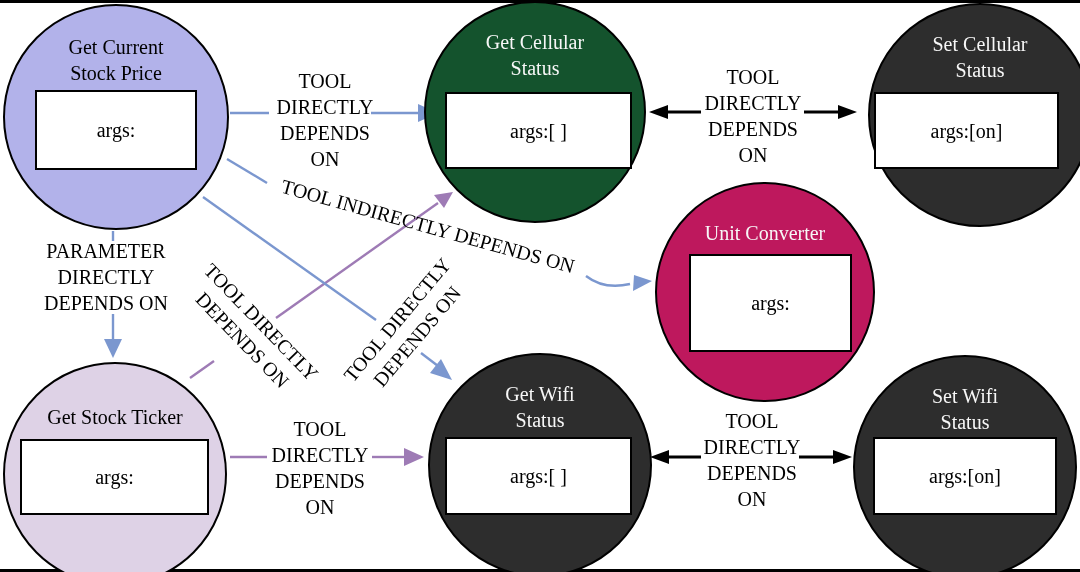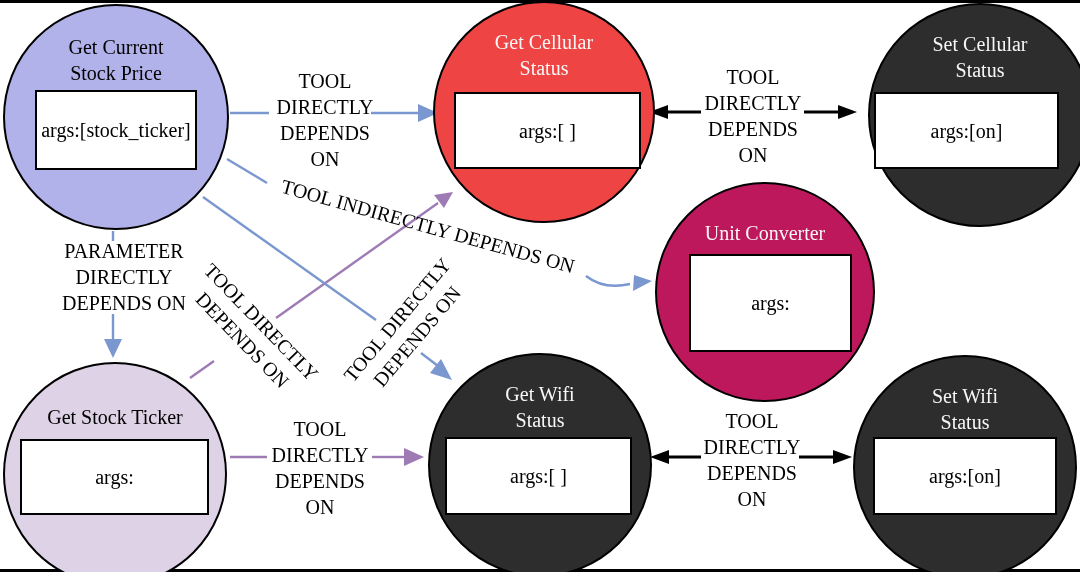--- a/index.html
+++ b/index.html
@@ -76,25 +76,24 @@
     <polygon points="650,457 669,450 669,464" fill="#000000"></polygon>
     <line class="edge black" x1="799" y1="457" x2="833" y2="457" stroke="#000000"></line>
     <polygon points="852,457 833,450 833,464" fill="#000000"></polygon>
   </svg>
 
   <div class="node" style="left: 3px; top: 4px; width: 226px; height: 226px; background-color: rgb(178, 178, 234);">
     <div class="node-title" style="top:28px;">Get Current
 Stock Price</div>
     <div class="args-box" style="left:30px;top:84px;width:162px;height:80px;">
       <div class="args-label">args:</div>
-      <div class="args-value">[stock_ticker]</div>
     </div>
   </div>
 
-  <div class="node dark" style="left: 433px; top: 1px; width: 222px; height: 222px; background-color: #ef4444;">
+  <div class="node dark" style="left: 424px; top: 1px; width: 222px; height: 222px; background-color: #14532d;">
     <div class="node-title" style="top:26px;">Get Cellular
 Status</div>
     <div class="args-box" style="left:19px;top:89px;width:187px;height:77px;">
       <div class="args-label">args:</div>
       <div class="args-value">[ ]</div>
     </div>
   </div>
 
   <div class="node dark" style="left: 868px; top: 3px; width: 224px; height: 224px; background-color: rgb(45, 45, 45);">
     <div class="node-title" style="top:26px;">Set Cellular
@@ -140,21 +139,21 @@
   <div class="edge-label" style="left:245px;top:68px;width:160px;">TOOL
 DIRECTLY
 DEPENDS
 ON</div>
 
   <div class="edge-label" style="left:673px;top:64px;width:160px;">TOOL
 DIRECTLY
 DEPENDS
 ON</div>
 
-  <div class="edge-label" style="left:34px;top:238px;width:180px;">PARAMETER
+  <div class="edge-label" style="left:16px;top:238px;width:180px;">PARAMETER
 DIRECTLY
 DEPENDS ON</div>
 
   <div class="edge-label nowrap" style="left:252px;top:213px;width:352px;transform:rotate(15.5deg);">TOOL INDIRECTLY DEPENDS ON</div>
 
   <div class="edge-label rot" style="left:172px;top:305px;width:160px;transform:rotate(46deg);">TOOL DIRECTLY
 DEPENDS ON</div>
 
   <div class="edge-label rot" style="left:327px;top:302px;width:160px;transform:rotate(-50deg);">TOOL DIRECTLY
 DEPENDS ON</div>

